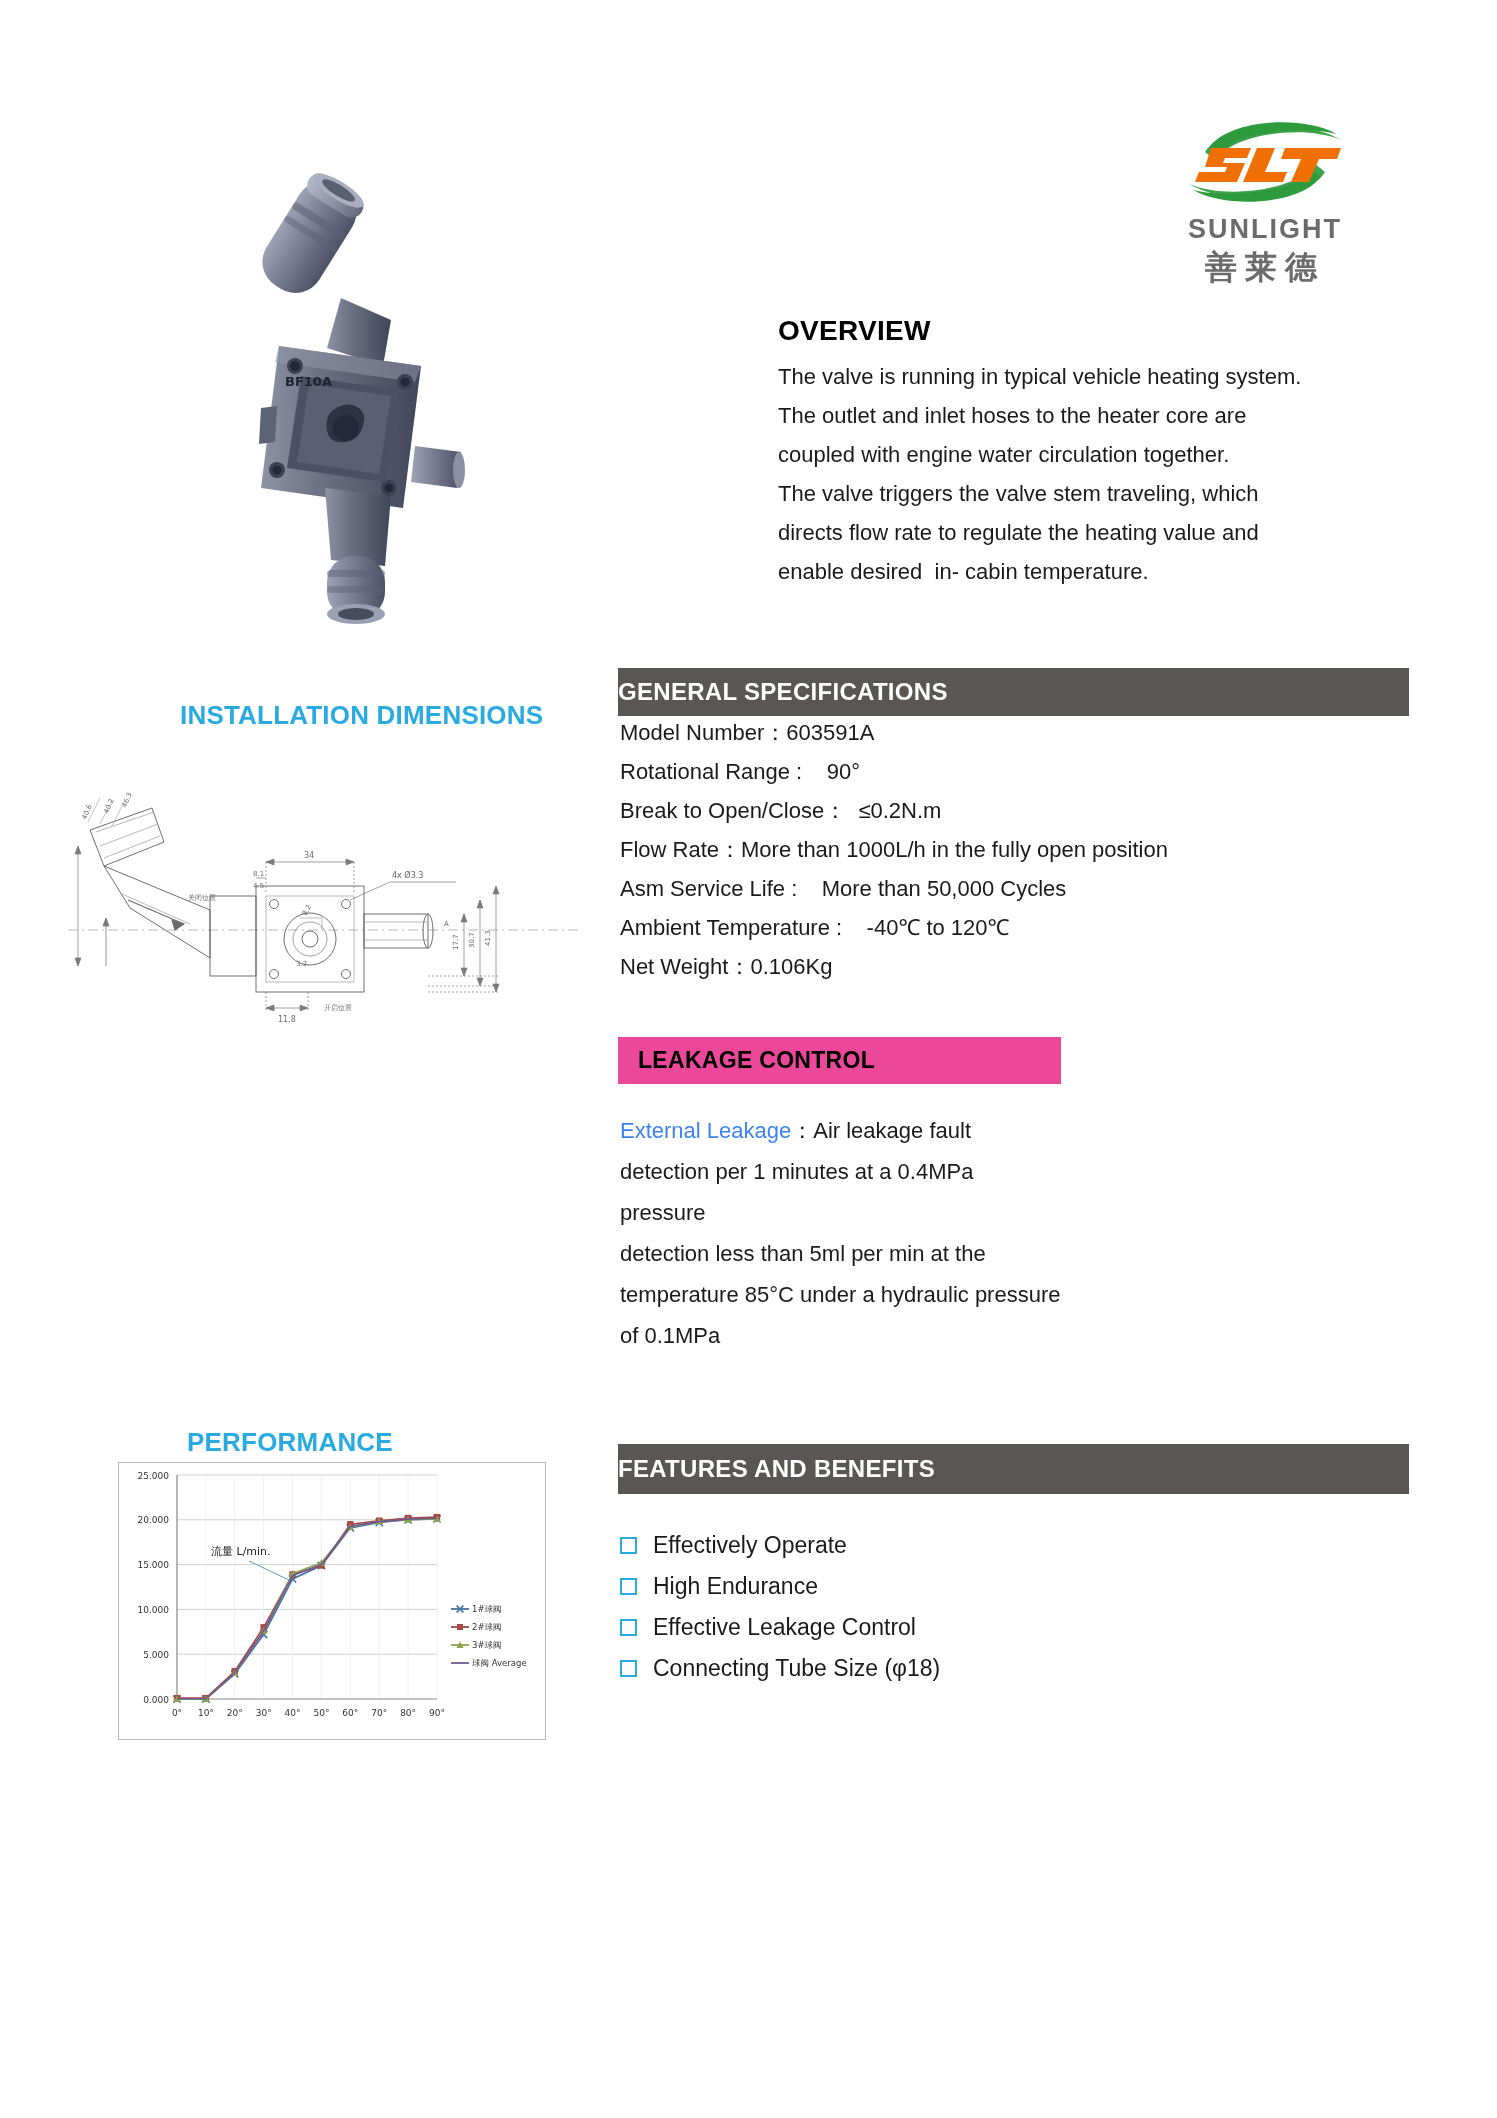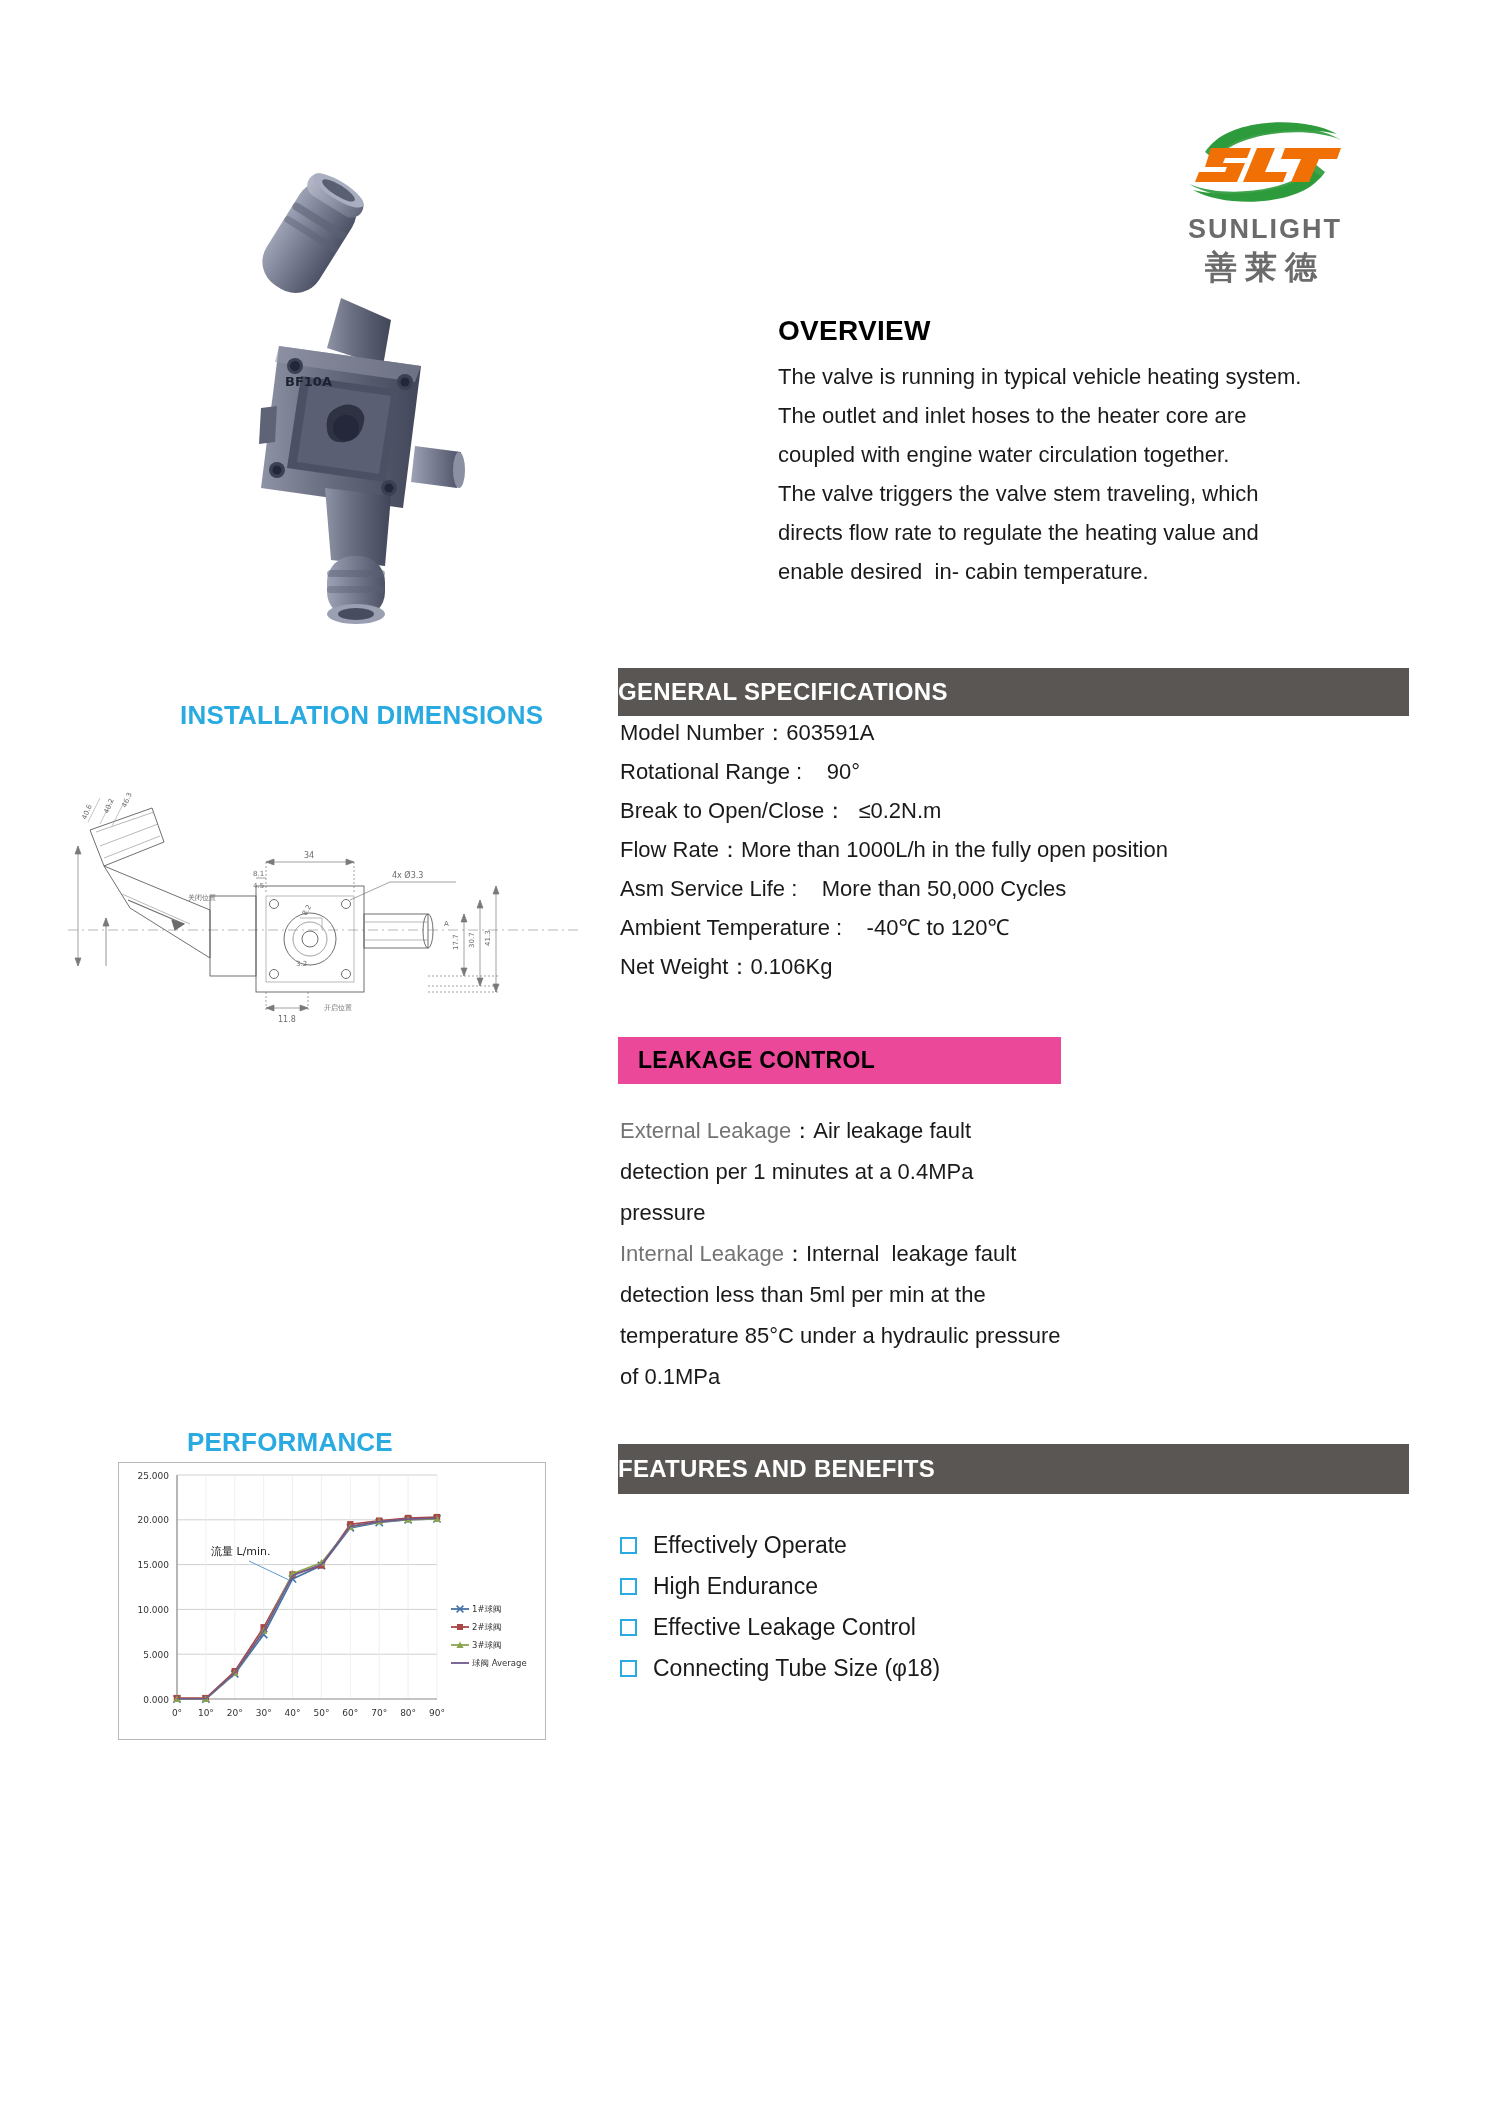--- a/index.html
+++ b/index.html
@@ -127,21 +127,21 @@
     position: absolute;
     top: 1110px; left: 620px;
     width: 800px;
   }
   .leak-line {
     font-size: 22px;
     line-height: 41px;
     color: #1a1a1a;
     white-space: pre;
   }
-  .leak-label { color: #737373; }
+  .leak-label { color: #3b82f6; }
 
   
   #features-list {
     position: absolute;
     top: 1525px; left: 620px;
     width: 780px;
   }
   .feature-row {
     display: flex;
     align-items: center;
@@ -400,21 +400,20 @@
   <div class="spec-row">Asm Service Life :    More than 50,000 Cycles</div>
   <div class="spec-row">Ambient Temperature :    -40℃ to 120℃</div>
   <div class="spec-row">Net Weight：0.106Kg</div>
 </div>
 
 <div class="bar-header-light" id="lc-header">LEAKAGE  CONTROL</div>
 <div id="leakage-body">
   <div class="leak-line"><span class="leak-label">External Leakage</span><span>：Air leakage fault</span></div>
   <div class="leak-line">detection per 1 minutes at a 0.4MPa</div>
   <div class="leak-line">pressure</div>
-  <div class="leak-line"><span class="leak-label">Internal Leakage</span><span>：Internal  leakage fault</span></div>
   <div class="leak-line">detection less than 5ml per min at the</div>
   <div class="leak-line">temperature 85°C under a hydraulic pressure</div>
   <div class="leak-line">of 0.1MPa</div>
 </div>
 
 <div class="side-title" id="perf-title">PERFORMANCE</div>
 
 <div id="perf-chart">
   <svg id="chart-svg" width="426" height="276" viewBox="0 0 426 276" xmlns="http://www.w3.org/2000/svg" font-family="DejaVu Sans, sans-serif">
       <text x="50" y="239.5" text-anchor="end" font-size="9" fill="#333">0.000</text>

